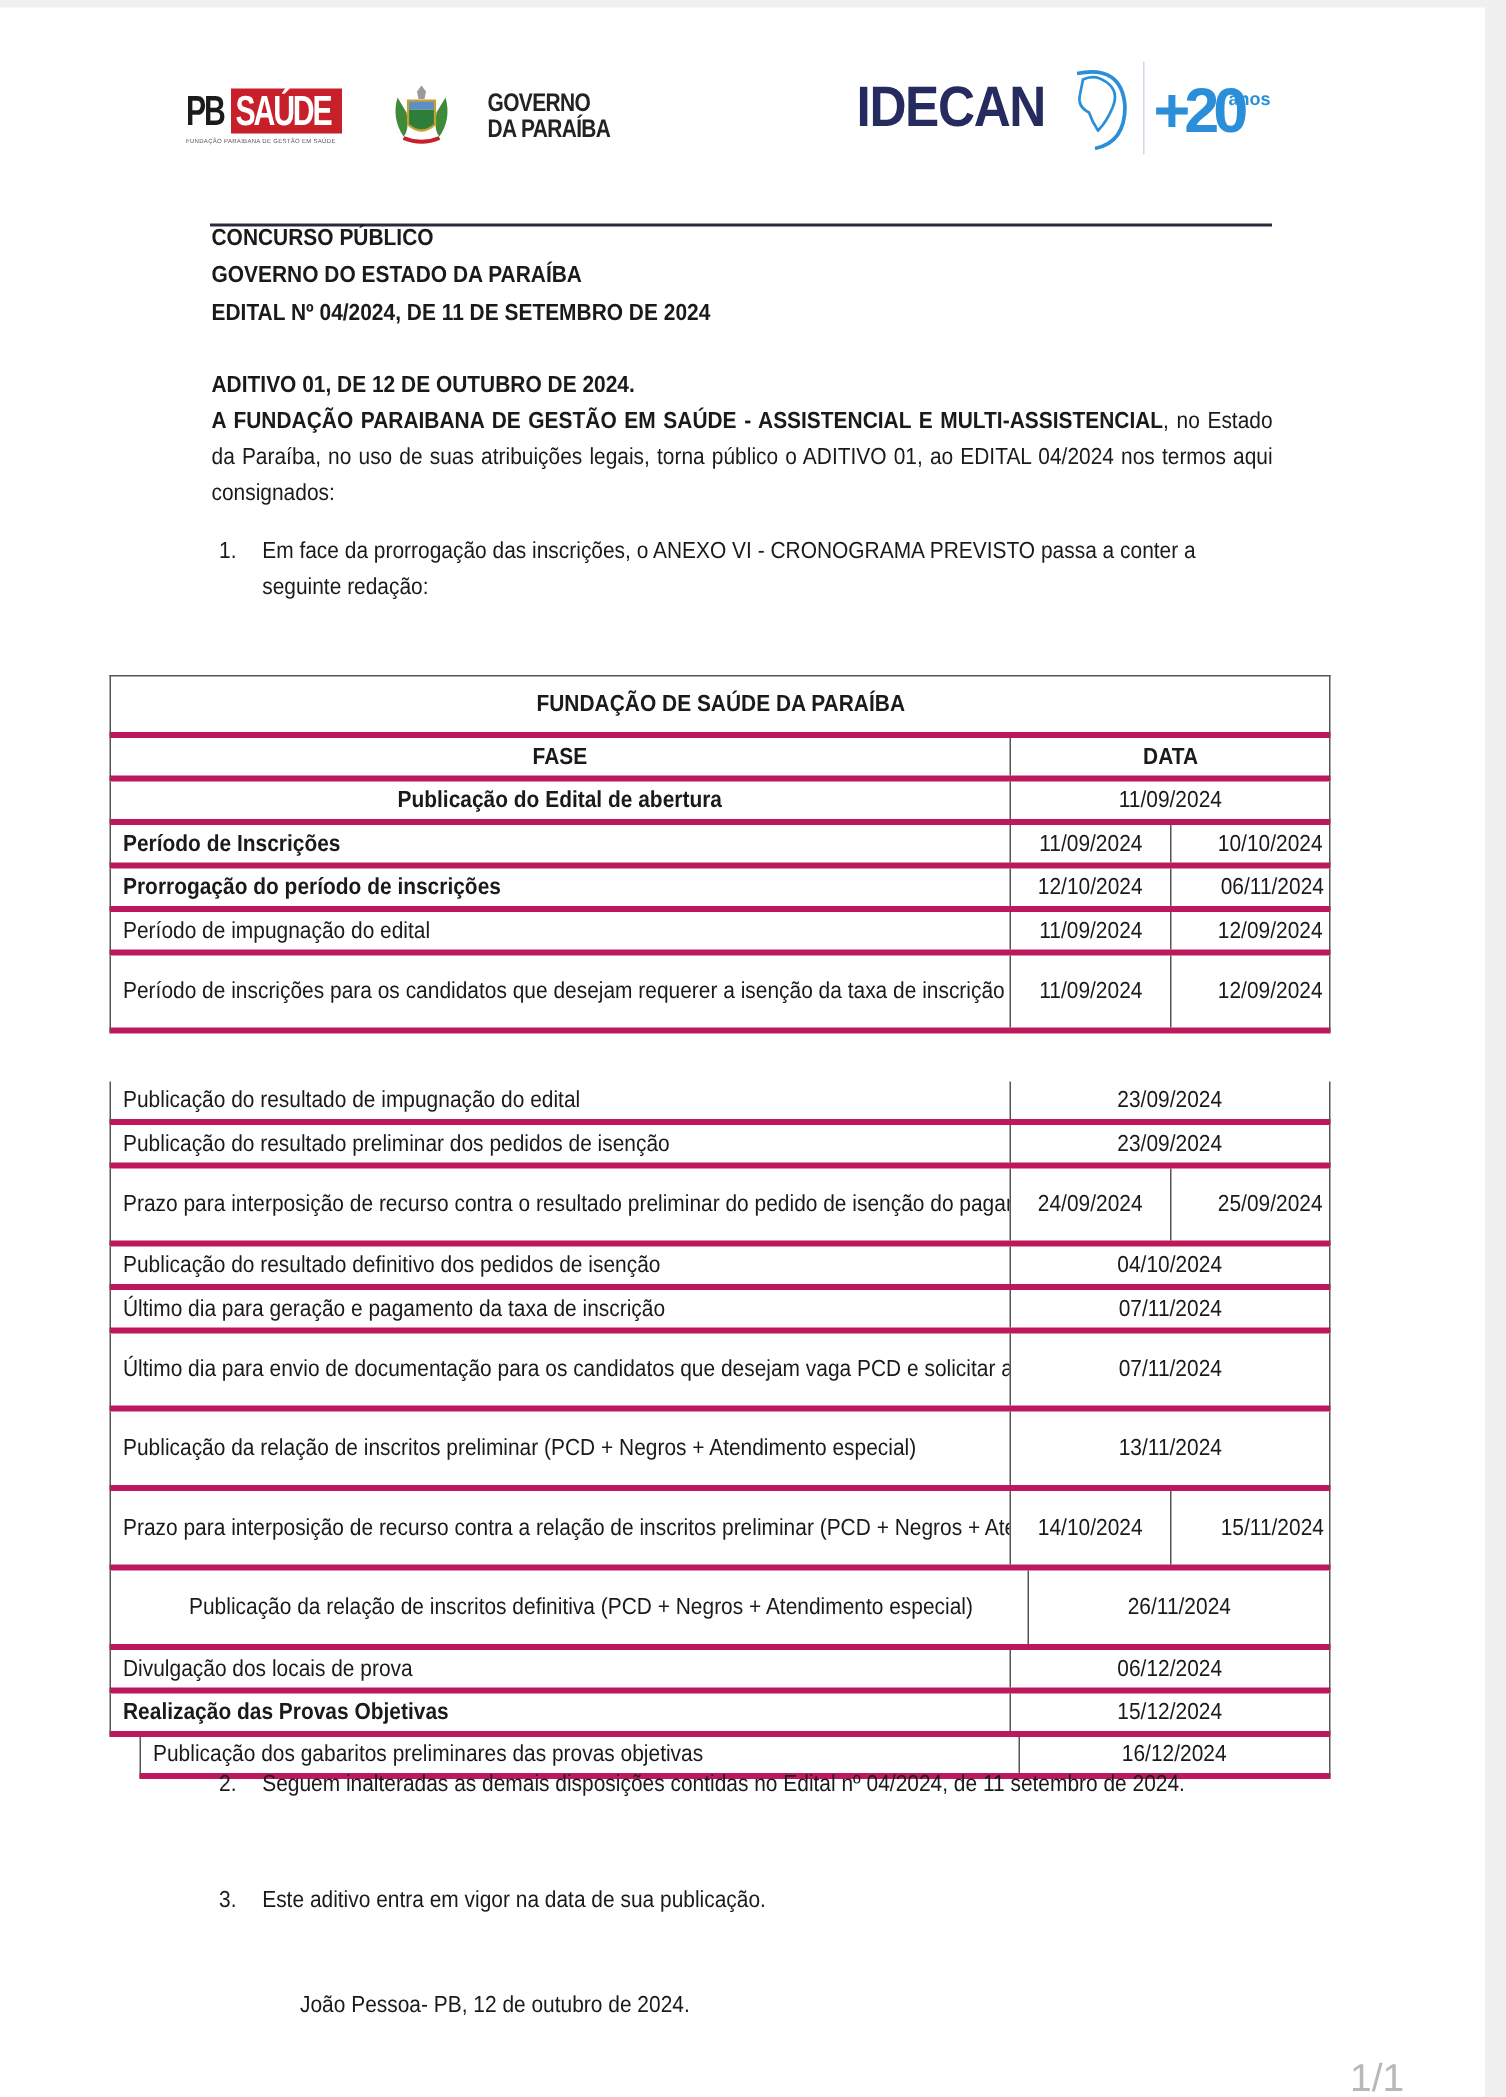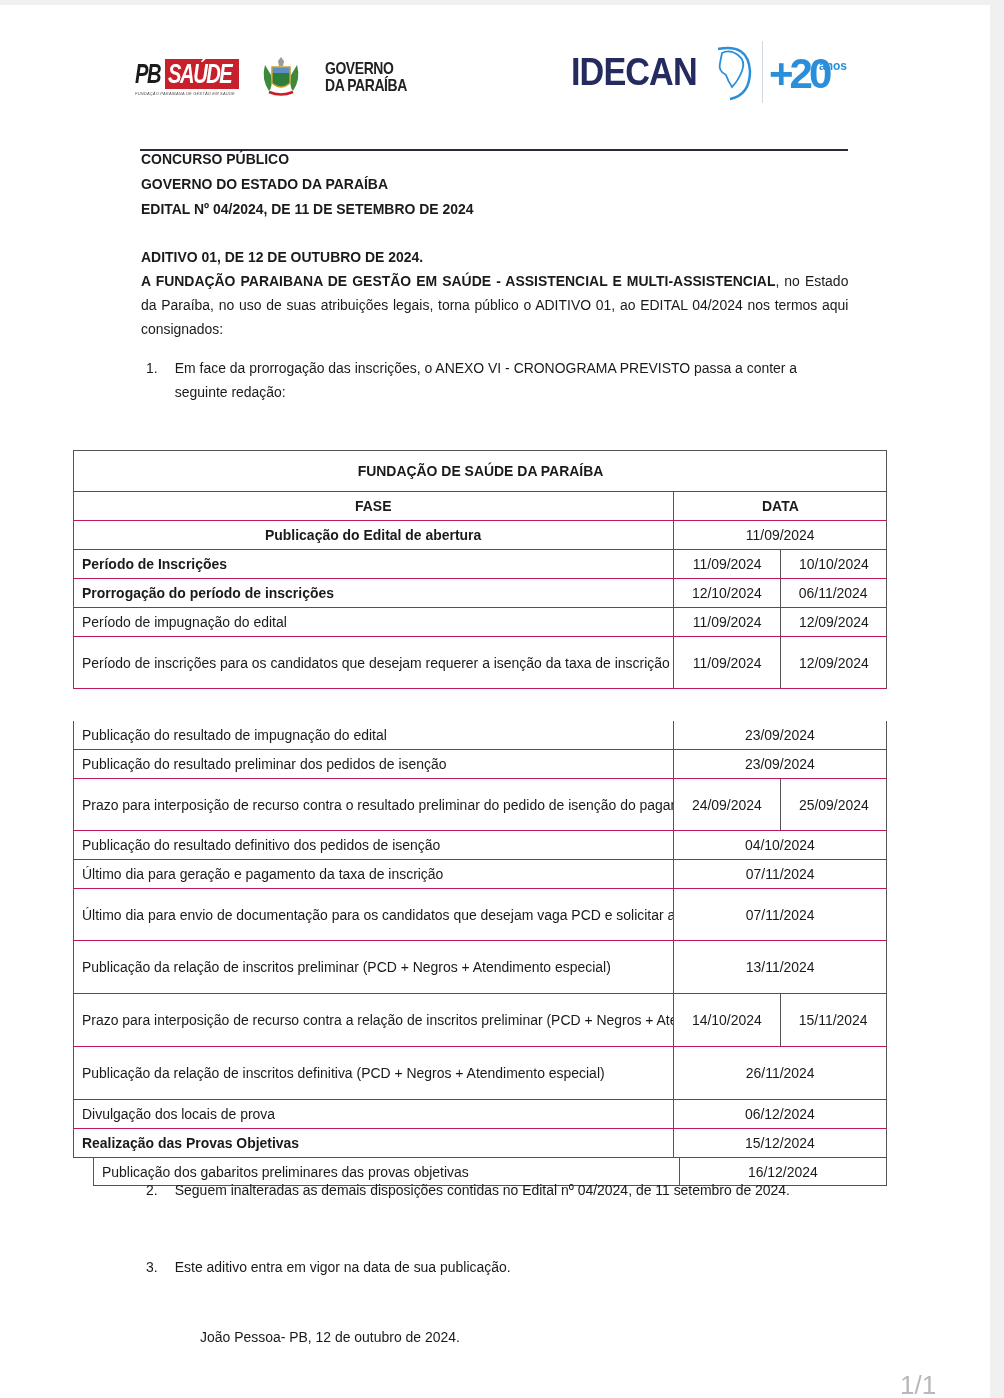--- a/index.html
+++ b/index.html
@@ -7,21 +7,21 @@
     width: 1004px; height: 1398px; overflow: hidden;
     background: #f0f0f0; position: relative;
     font-family: "Liberation Sans", "DejaVu Sans", sans-serif;
     color: #1a1a1a;
   }
   .page {
     position: absolute; left: 0; top: 5px; width: 990px; height: 1393px;
     background: #ffffff;
   }
   
-  .logo-pb { position: absolute; left: 135px; top: 54px; height: 38px; font-style: italic; }
+  .logo-pb { position: absolute; left: 124px; top: 54px; height: 38px; }
   .pb-row { display: flex; align-items: stretch; height: 30px; }
   .pb-text {
     font-family: "Liberation Sans", sans-serif; font-weight: 700;
     font-size: 28px; line-height: 30px; letter-spacing: -2px;
     transform: scaleX(0.72); transform-origin: left center;
     display: inline-block;
   }
   .pb-black { color: #1b1b1b; width: 30px; overflow: visible; }
   .pb-red {
     background: #c8202a; color: #fff; padding: 0 2px;
@@ -64,34 +64,34 @@
   .item .num { width: 32px; flex: none; }
   .item .txt { flex: 1; }
   .sign {
     position: absolute; left: 200px; top: 1323px; font-size: 15.5px;
     transform: scaleX(0.9); transform-origin: left center; white-space: nowrap;
   }
   
   .tbl { position: absolute; left: 73px; top: 445px; width: 814px; }
   .tbl .row {
     display: flex; border-left: 1px solid #555; border-right: 1px solid #555;
-    border-bottom: 1px solid #be185d; box-sizing: border-box;
+    border-bottom: 4px solid #be185d; box-sizing: border-box;
   }
   .tbl .row.first { border-top: 1px solid #555; }
   .tbl .cell {
     box-sizing: border-box; display: flex; align-items: center;
     font-size: 15.5px; line-height: 24px; overflow: hidden;
   }
   .tbl .cell span.t { display: inline-block; transform: scaleX(0.9); transform-origin: left center; white-space: nowrap; }
   .tbl .cell.center { justify-content: center; }
   .tbl .cell.center span.t { transform-origin: center center; }
   .tbl .fase { width: 601px; padding-left: 8px; border-right: 1px solid #555; }
   .tbl .data { width: 212px; }
   .tbl .d1 { width: 107px; border-right: 1px solid #555; justify-content: center; }
-  .tbl .d2 { width: 105px; justify-content: center; }
+  .tbl .d2 { width: 105px; justify-content: flex-end; }
   .tbl .d1 span.t, .tbl .d2 span.t { transform-origin: center center; }
   .tbl .full { width: 812px; }
   .bold { font-weight: 700; }
   .multi span.t { white-space: normal; width: 650px; line-height: 24px; }
   .pager {
     position: absolute; left: 900px; top: 1370px; font-size: 26px; color: #b8b8b8;
     font-family: "Liberation Sans", sans-serif;
   }
 </style>
 </head>
@@ -282,21 +282,21 @@
           <div class="cell fase multi">
             <span class="t">Prazo para interposição de recurso contra a relação de inscritos preliminar (PCD + Negros + Atendimento especial)</span>
           </div>
           <div class="cell d1">
             <span class="t">14/10/2024</span>
           </div>
           <div class="cell d2">
             <span class="t">15/11/2024</span>
           </div>
         </div>
-        <div class="row" style="height: 53px;">
+        <div class="row" style="height: 53px; padding-left: 44px;">
           <div class="cell fase multi">
             <span class="t">Publicação da relação de inscritos definitiva (PCD + Negros + Atendimento especial)</span>
           </div>
           <div class="cell data center">
             <span class="t">26/11/2024</span>
           </div>
         </div>
         <div class="row" style="height: 29px;">
           <div class="cell fase">
             <span class="t">Divulgação dos locais de prova</span>

